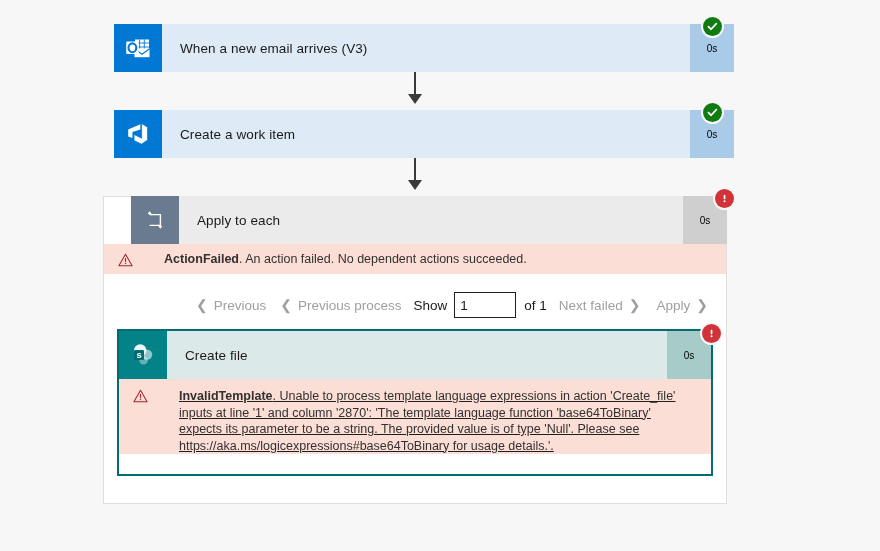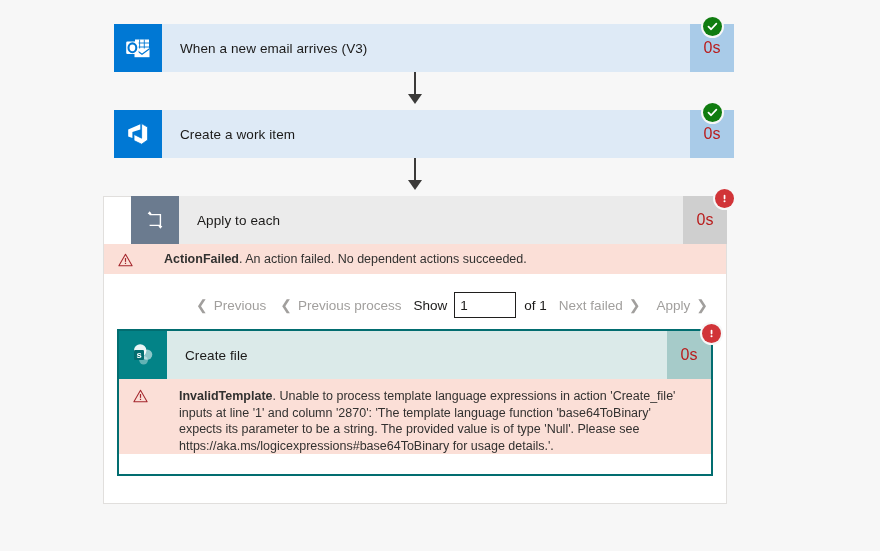--- a/index.html
+++ b/index.html
@@ -47,22 +47,22 @@
     font-size: 13.5px;
     color: #1b1a19;
     letter-spacing: .1px;
   }
   .card-duration {
     width: 44px;
     min-width: 44px;
     display: flex;
     align-items: center;
     justify-content: center;
-    font-size: 16px;
-    color: #b91c1c;
+    font-size: 10px;
+    color: #000000;
   }
 
   
   .card.blue .card-icon  { background: #0078d4; }
   .card.blue .card-title { background: #deeaf6; }
   .card.blue .card-duration { background: #a9cbe8; }
 
   
   .card.gray .card-icon  { background: #6b7b8f; }
   .card.gray .card-title { background: #ebebeb; }
@@ -313,21 +313,21 @@
     <div class="card-title">Create file</div>
     <div class="card-duration">0s</div>
   </div>
   <div class="badge error" style="left:702px; top:324px;">
     <svg width="11" height="11" viewBox="0 0 12 12" aria-hidden="true">
       <rect x="5.1" y="2.0" width="1.9" height="5.0" rx="0.9" fill="#ffffff"></rect>
       <circle cx="6.05" cy="9.1" r="1.12" fill="#ffffff"></circle>
     </svg>
   </div>
 
-  <div class="error-banner" style="left:119px; top:379px; width:592px; height:75px;">
+  <div class="error-banner" style="left:119px; top:379px; width:592px; height:75px;text-decoration:underline;">
     <div class="error-icon">
       <svg class="icon-glyph" width="15" height="14" viewBox="0 0 16 15" aria-hidden="true">
         <path d="M8 1.3 L15.1 13.6 L0.9 13.6 Z" fill="none" stroke="#a4262c" stroke-width="1.1" stroke-linejoin="round"></path>
         <rect x="7.35" y="5.4" width="1.3" height="4.1" fill="#a4262c"></rect>
         <rect x="7.35" y="10.5" width="1.3" height="1.3" fill="#a4262c"></rect>
       </svg>
     </div>
     <div class="error-text"><b>InvalidTemplate</b><span>. Unable to process template language expressions in action 'Create_file' inputs at line '1' and column '2870': 'The template language function 'base64ToBinary' expects its parameter to be a string. The provided value is of type 'Null'. Please see https://aka.ms/logicexpressions#base64ToBinary for usage details.'.</span></div>
   </div>
 

